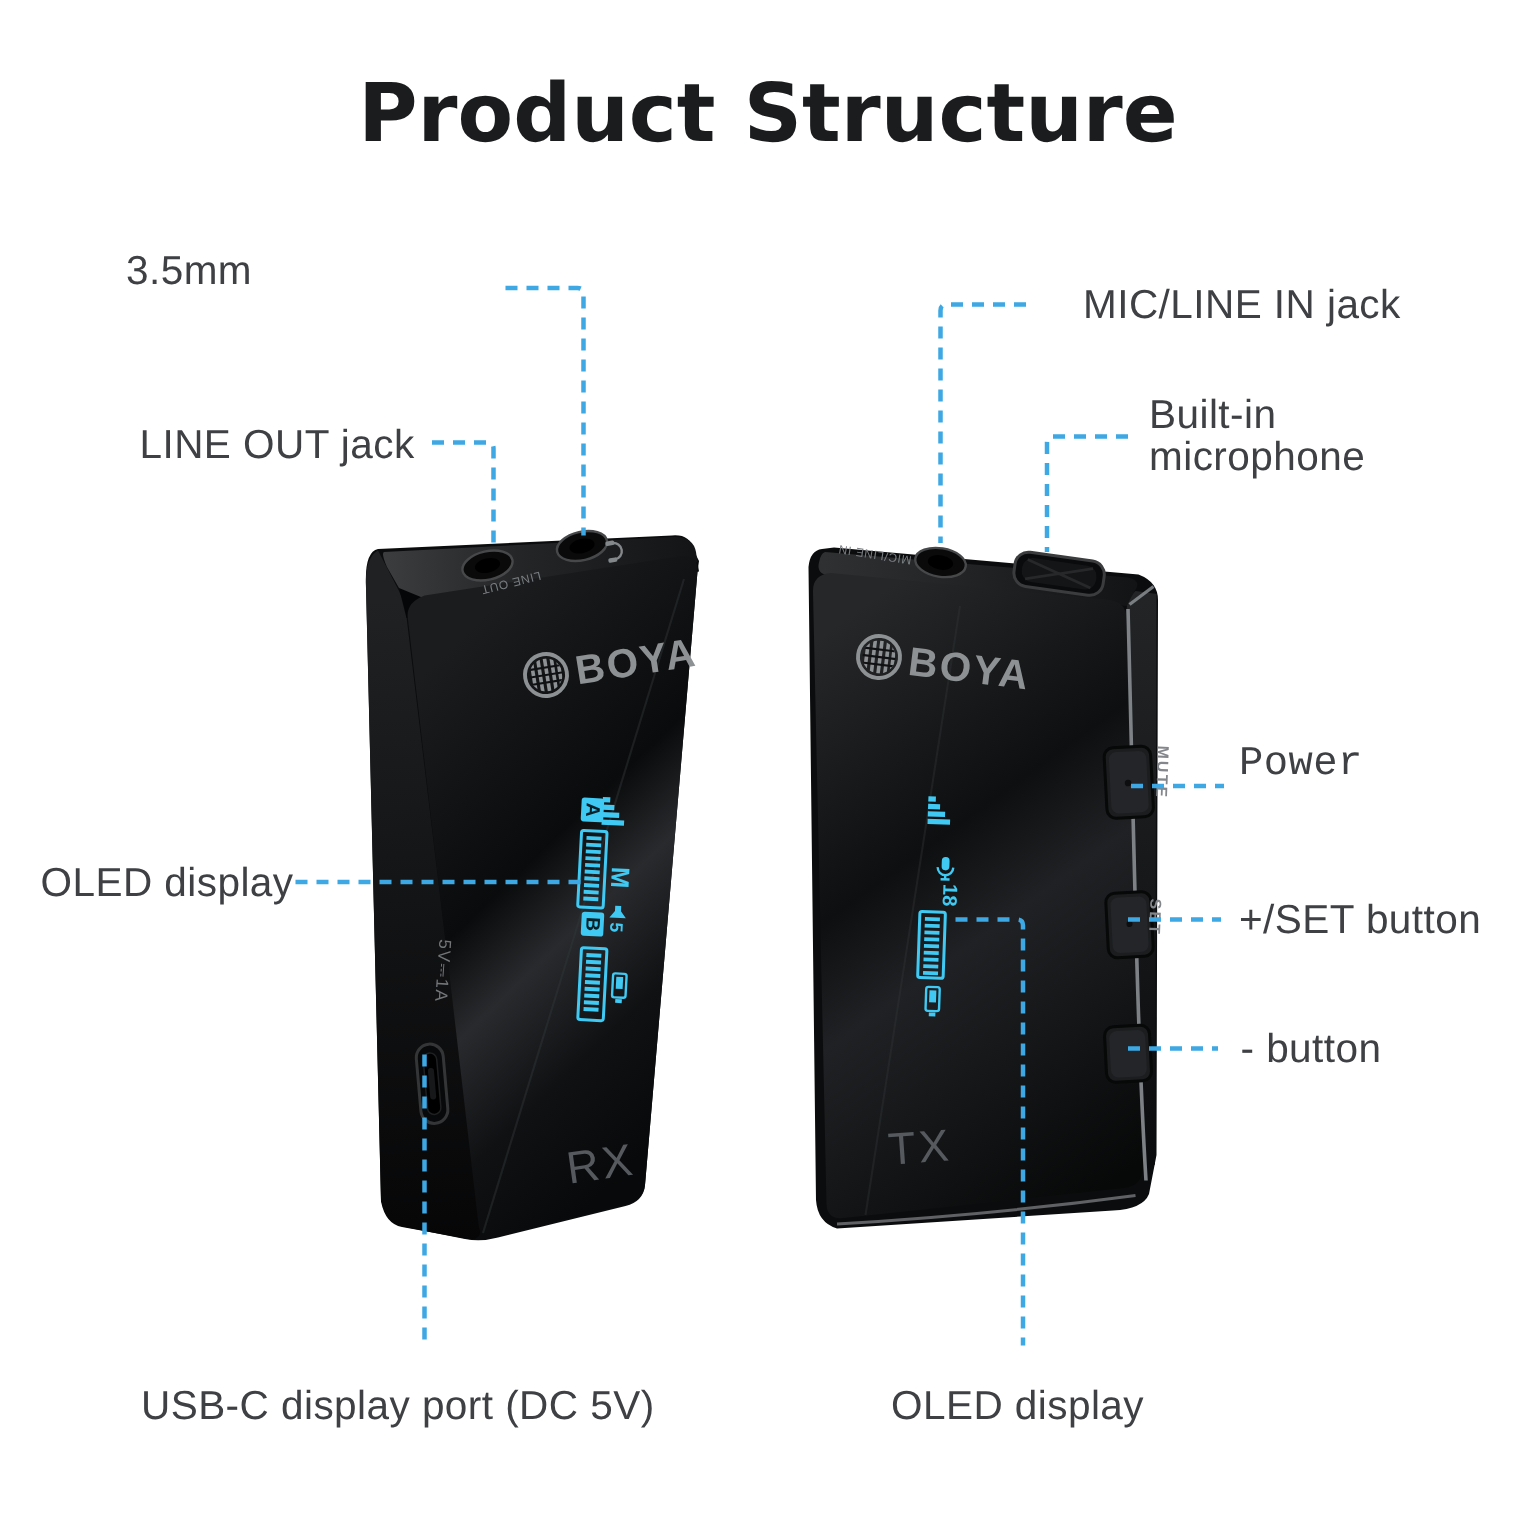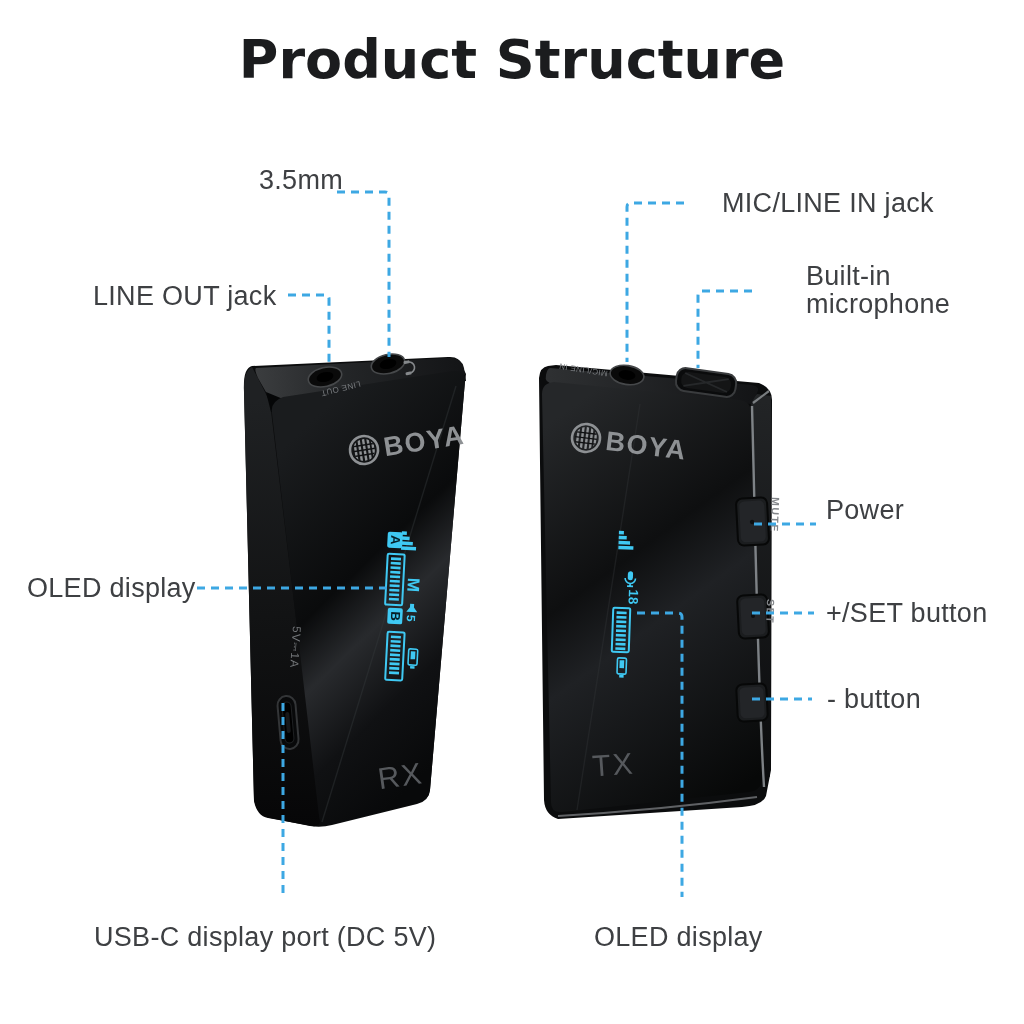--- a/index.html
+++ b/index.html
@@ -1,34 +1,34 @@
 <!DOCTYPE html>
 <html><head>
 <meta charset="utf-8">
 <style>
   html,body{margin:0;padding:0;}
   body{
     width:1024px;height:1024px;position:relative;background:#ffffff;
     font-family:"Liberation Sans", sans-serif;overflow:hidden;
   }
   .title{
-    position:absolute;left:0;right:0;top:28px;text-align:center;
+    position:absolute;left:0;right:0;top:44px;text-align:center;
     font-family:"DejaVu Sans", sans-serif;
     font-size:54px;font-weight:800;letter-spacing:0px;color:#1b1c1e;
   }
   .lbl{
     position:absolute;font-size:27px;font-weight:400;color:#3e4043;
     line-height:28px;letter-spacing:0.3px;white-space:nowrap;
   }
   .lbl .l2{display:block;}
-  #lbl-headphone{left:103px;top:166px;width:240px;text-align:right;}
+  #lbl-headphone{left:84px;top:166px;width:240px;text-align:left;}
   #lbl-lineout{left:93px;top:282px;}
   #lbl-miclinein{left:694px;top:189px;margin-left:28px;}
-  #lbl-builtin{left:806px;top:262px;}
-  #lbl-power{left:826px;top:496px;}
+  #lbl-builtin{left:766px;top:262px;}
+  #lbl-power{left:826px;top:496px;font-family:Liberation Mono, monospace;}
   #lbl-set{left:826px;top:599px;}
   #lbl-minus{left:827px;top:685px;text-align:center;}
   #lbl-oled-left{left:27px;top:574px;}
   #lbl-usb{left:94px;top:923px;}
   #lbl-oled-bottom{left:594px;top:923px;}
   svg{position:absolute;left:0;top:0;}
   svg text{font-family:"Liberation Sans", sans-serif;}
 </style>
 </head>
 <body>

